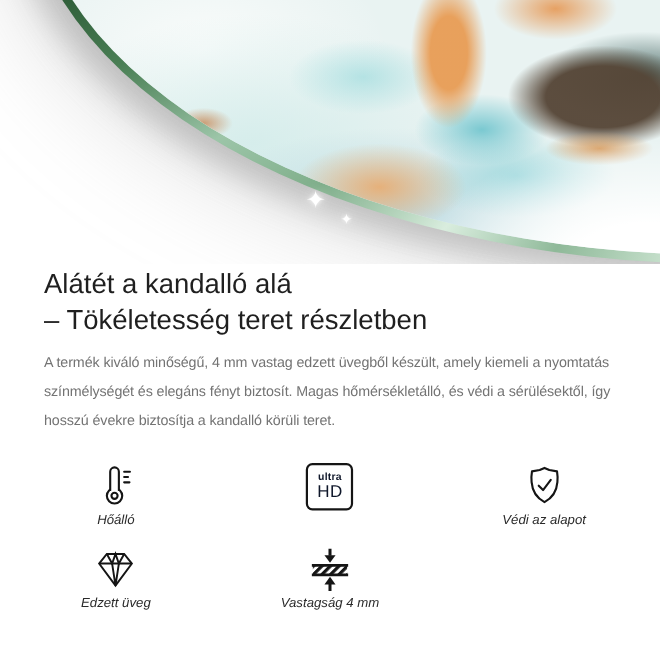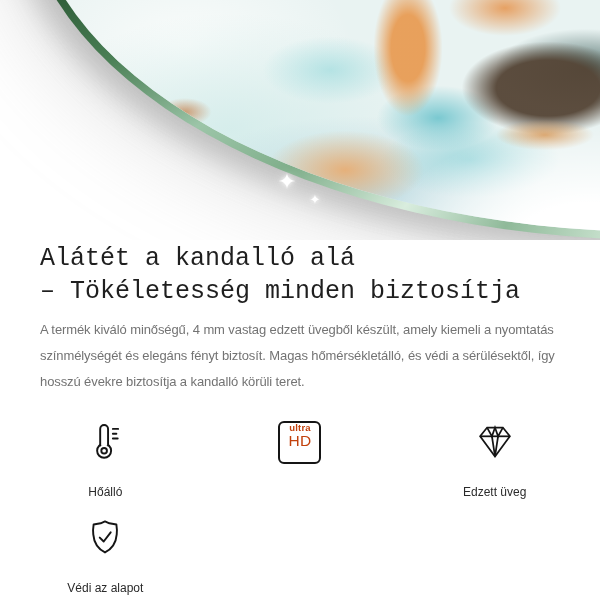--- a/index.html
+++ b/index.html
@@ -33,33 +33,33 @@
         radial-gradient(ellipse 230px 95px at 360px 190px, rgba(184,216,224,.9), rgba(184,216,224,0) 78%),
         radial-gradient(ellipse 250px 150px at 230px 130px, rgba(210,236,234,.85), rgba(210,236,234,0) 78%),
         radial-gradient(ellipse 210px 130px at 185px 45px, rgba(250,252,251,.95), rgba(250,252,251,0) 80%),
         #e9f3f2;}
   .sparkle{position:absolute;transform:translate(-50%,-50%);color:#fff;pointer-events:none;
       text-shadow:0 0 4px rgba(255,255,255,.95),0 0 12px rgba(255,255,255,.8);}
   .s1{left:287px;top:182px;font-size:22px;}
   .s2{left:315px;top:199px;font-size:13px;}
 
   
-  .title{margin:2px 0 9px;padding:0 40px;font-family:Liberation Mono, monospace;
+  .title{margin:2px 0 9px;padding:0 40px;font-family:Liberation Sans, sans-serif;
          font-weight:400;font-size:25px;line-height:33px;color:#1f1f1f;}
   .title span{display:block;}
   .desc{margin:0 0 24px;padding:0 30px 0 40px;font-size:13px;line-height:26px;
         letter-spacing:-.1px;color:#737373;}
 
   
   .features{display:grid;grid-template-columns:repeat(3,1fr);row-gap:16px;margin:0 8px;}
   .feature{display:flex;flex-direction:column;align-items:center;}
   .icon-box{height:46px;display:flex;align-items:center;justify-content:center;}
-  .feature-label{margin-top:20px;font-size:12px;color:#2a2a2a;}
+  .feature-label{margin-top:0;font-size:12px;color:#2a2a2a;font-style:italic;}
   .uhd{width:39px;height:39px;border:2.6px solid #151515;border-radius:6px;
-       display:flex;flex-direction:column;align-items:center;justify-content:flex-start;color:#c2410c;}
+       display:flex;flex-direction:column;align-items:center;justify-content:center;color:#0f172a;}
   .uhd-top{font-size:9.5px;font-weight:700;line-height:1;letter-spacing:.2px;}
   .uhd-bottom{font-size:15.5px;font-weight:400;line-height:1;margin-top:1px;letter-spacing:.3px;}
   .edge-icon{width:38px;height:38px;
        background:repeating-linear-gradient(135deg,#151515 0 4px,rgba(0,0,0,0) 4px 9.5px);
        clip-path:polygon(0% 100%,100% 0%,100% 100%);}
 </style>
 </head>
 <body>
 
 <div class="page">
@@ -68,21 +68,21 @@
     <div class="glass-wrap" title="Kerek edzett üveg kandalló alátét absztrakt türkiz-arany márvány mintával">
       <div class="glass-edge"></div>
       <div class="glass-art"></div>
     </div>
     <span class="sparkle s1">✦</span>
     <span class="sparkle s2">✦</span>
   </section>
 
   <h1 class="title">
       <span>Alátét a kandalló alá</span>
-      <span>– Tökéletesség minden biztosítja</span>
+      <span>– Tökéletesség teret részletben</span>
     </h1>
 
   <p class="desc">A termék kiváló minőségű, 4 mm vastag edzett üvegből készült, amely kiemeli a nyomtatás színmélységét és elegáns fényt biztosít. Magas hőmérsékletálló, és védi a sérülésektől, így hosszú évekre biztosítja a kandalló körüli teret.</p>
 
   <div class="features">
 
     <div class="feature">
       <div class="icon-box">
         <svg viewBox="0 0 48 48" width="42" height="42" fill="none" stroke="#151515" stroke-width="2.2" stroke-linecap="round">
           <circle cx="23" cy="34" r="8"></circle>
@@ -98,36 +98,55 @@
       <div class="icon-box">
         <div class="uhd">
           <span class="uhd-top">ultra</span>
           <span class="uhd-bottom">HD</span>
         </div>
       </div>
     </div>
 
     <div class="feature">
       <div class="icon-box">
+        <svg viewBox="0 0 48 48" width="42" height="42" fill="none" stroke="#151515" stroke-width="2.2" stroke-linecap="round" stroke-linejoin="round">
+          <path d="M24 5 L29 7.2 L37 8.6 C37.4 11 38 14.5 37.4 19.8 C36.6 29.8 31.5 36.6 24 40.5 C16.5 36.6 11.4 29.8 10.6 19.8 C10 14.5 10.6 11 11 8.6 L19 7.2 Z"></path>
+          <path d="M18 23.5 L22.5 28 L30.5 17.5"></path>
+        </svg>
+      </div>
+      <div class="feature-label">Védi az alapot</div>
+    </div>
+
+    <div class="feature">
+      <div class="icon-box">
         <svg viewBox="0 0 48 48" width="42" height="42" fill="none" stroke="#151515" stroke-width="2">
           <path d="M15 7.5 H33 L41 17.5 L24 40.5 L7 17.5 Z"></path>
           <path d="M7 17.5 H41"></path>
           <path d="M15 7.5 L20.5 17.5 L24 7.5 L27.5 17.5 L33 7.5"></path>
           <path d="M20.5 17.5 L24 40.5 L27.5 17.5"></path>
         </svg>
       </div>
       <div class="feature-label">Edzett üveg</div>
     </div>
 
+
     <div class="feature">
       <div class="icon-box">
-        <svg viewBox="0 0 48 48" width="42" height="42" fill="none" stroke="#151515" stroke-width="2.2" stroke-linecap="round" stroke-linejoin="round">
-          <path d="M24 5 L29 7.2 L37 8.6 C37.4 11 38 14.5 37.4 19.8 C36.6 29.8 31.5 36.6 24 40.5 C16.5 36.6 11.4 29.8 10.6 19.8 C10 14.5 10.6 11 11 8.6 L19 7.2 Z"></path>
-          <path d="M18 23.5 L22.5 28 L30.5 17.5"></path>
+        <svg viewBox="0 0 48 48" width="44" height="44">
+          <defs>
+            <pattern id="hatchp" width="6" height="6" patternUnits="userSpaceOnUse" patternTransform="rotate(45 0 0)">
+              <rect x="0" y="0" width="3.2" height="6" fill="#151515"></rect>
+            </pattern>
+          </defs>
+          <path d="M24 3 V10" stroke="#151515" stroke-width="3"></path>
+          <path d="M18.5 9.5 H29.5 L24 17 Z" fill="#151515"></path>
+          <rect x="7" y="20" width="34" height="8.5" fill="url(#hatchp)"></rect>
+          <path d="M6 19.6 H42" stroke="#151515" stroke-width="2.6"></path>
+          <path d="M6 29 H42" stroke="#151515" stroke-width="2.6"></path>
+          <path d="M24 45 V38" stroke="#151515" stroke-width="3"></path>
+          <path d="M18.5 38.5 H29.5 L24 31 Z" fill="#151515"></path>
         </svg>
       </div>
-      <div class="feature-label">Védi az alapot</div>
+      <div class="feature-label">Vastagság 4 mm</div>
     </div>
-
-
 
   </div>
 </div>
 
 </body></html>

